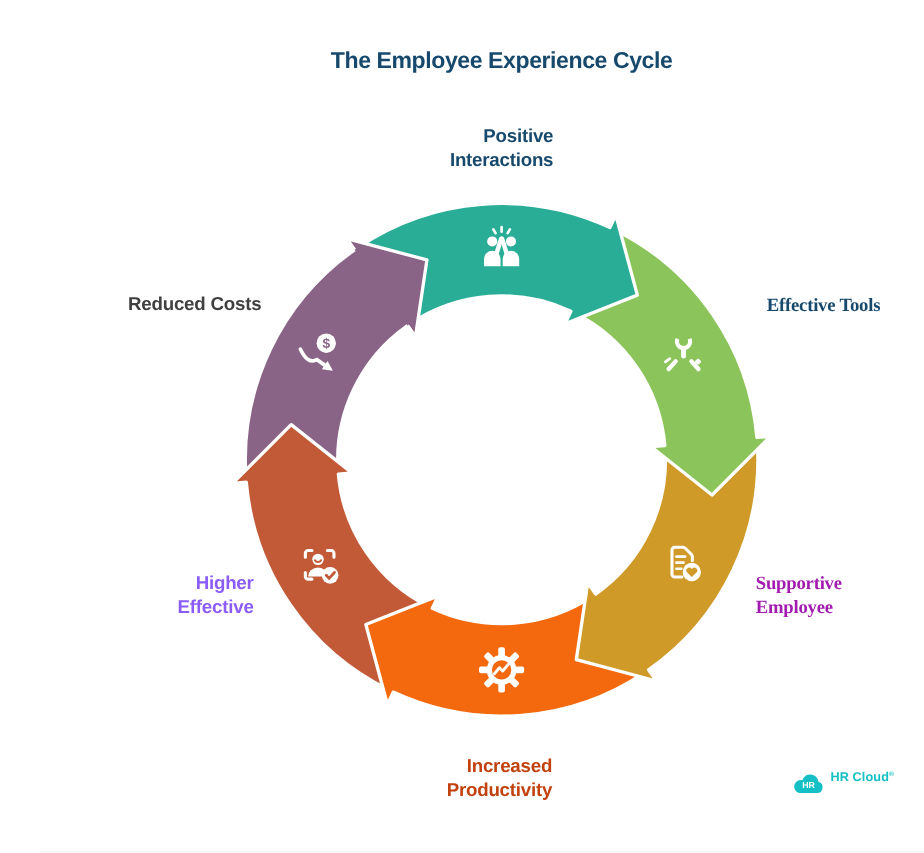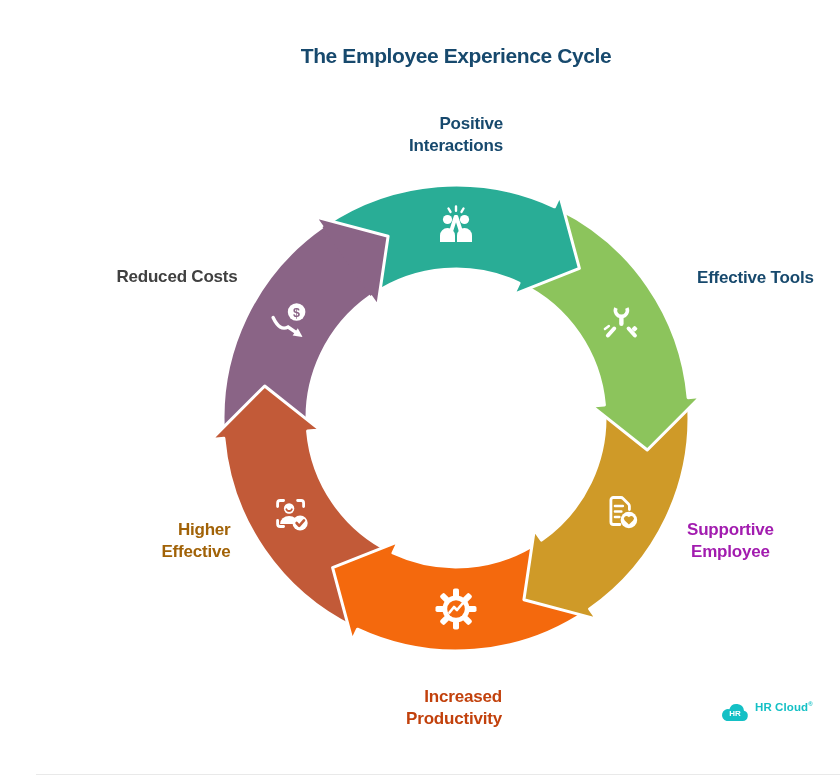--- a/index.html
+++ b/index.html
@@ -11,21 +11,21 @@
   }
   h1.title{
     position:absolute;top:44px;left:0;width:100%;text-align:center;margin:0;
     font-size:21px;font-weight:bold;letter-spacing:-0.4px;
   }
   #labels .seg-label{
     position:absolute;font-weight:bold;font-size:17px;line-height:22px;
     letter-spacing:-0.2px;white-space:nowrap;
   }
   #labels .seg-label.center{transform:translateX(-50%);text-align:right;}
-  #labels .seg-label.left{text-align:center;}
+  #labels .seg-label.left{text-align:left;font-family:Liberation Serif, serif;}
   svg.diagram{position:absolute;left:0;top:0;}
   .logo{
     position:absolute;left:684px;top:701px;display:flex;align-items:flex-start;gap:5px;
   }
   .logo .brand{font-size:11.5px;font-weight:bold;letter-spacing:0.1px;}
   .logo sup{font-size:6px;font-weight:bold;vertical-align:super;}
 </style>
 </head>
 <body>
 
@@ -104,21 +104,21 @@
         <div>Effective Tools</div>
       </div>
       <div class="seg-label left" style="left: 651px; top: 519px; color: #a21caf;">
         <div>Supportive</div>
         <div>Employee</div>
       </div>
       <div class="seg-label center" style="left: 418px; top: 686px; color: #c2410c;">
         <div>Increased</div>
         <div>Productivity</div>
       </div>
-      <div class="seg-label center" style="left: 160px; top: 519px; color: #a16207;">
+      <div class="seg-label center" style="left: 160px; top: 519px; color: #8b5cf6;">
         <div>Higher</div>
         <div>Effective</div>
       </div>
       <div class="seg-label center" style="left: 141px; top: 266px; color: #404040;">
         <div>Reduced Costs</div>
       </div>
     </div>
 
   <div class="logo">
     <svg width="30" height="22" viewBox="0 0 32 22">

